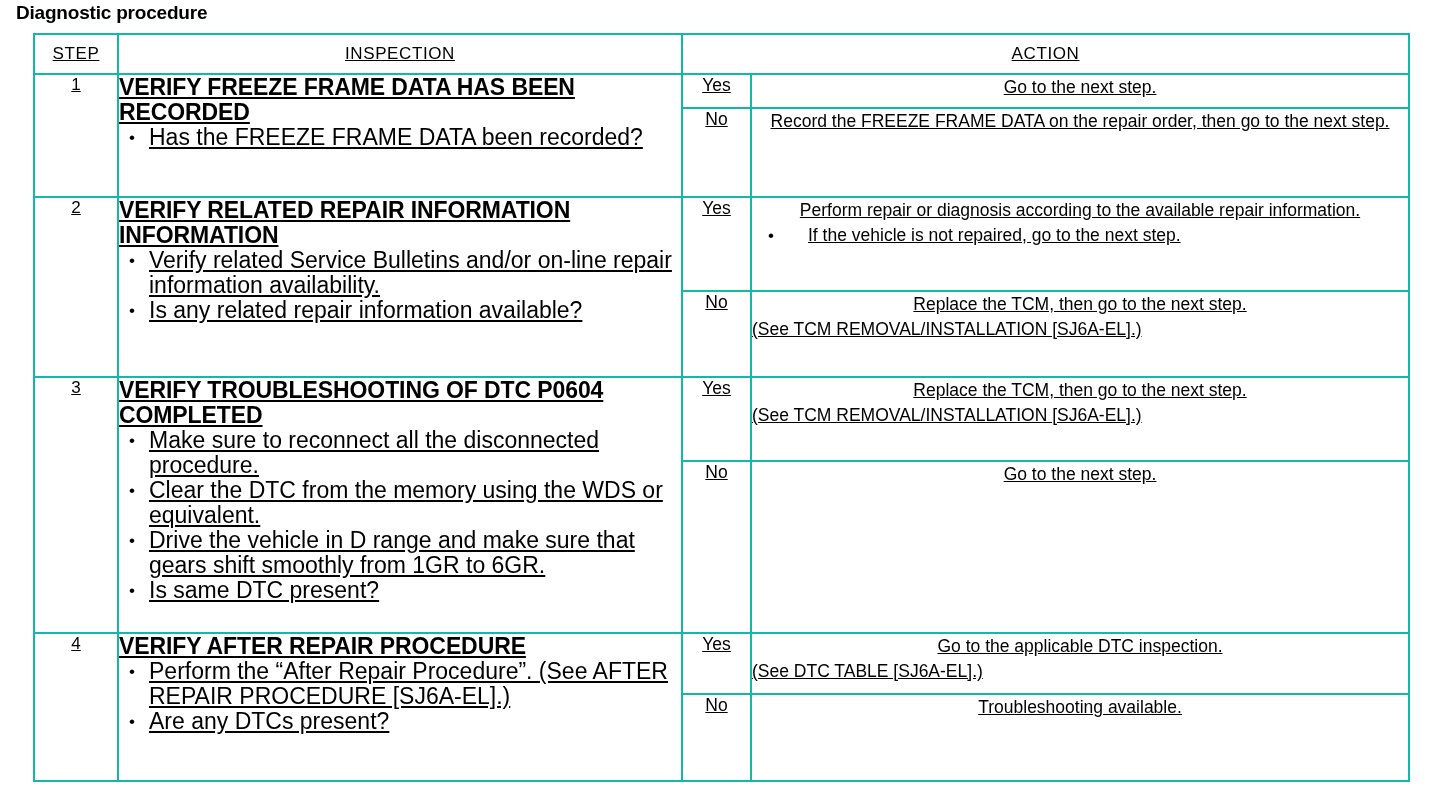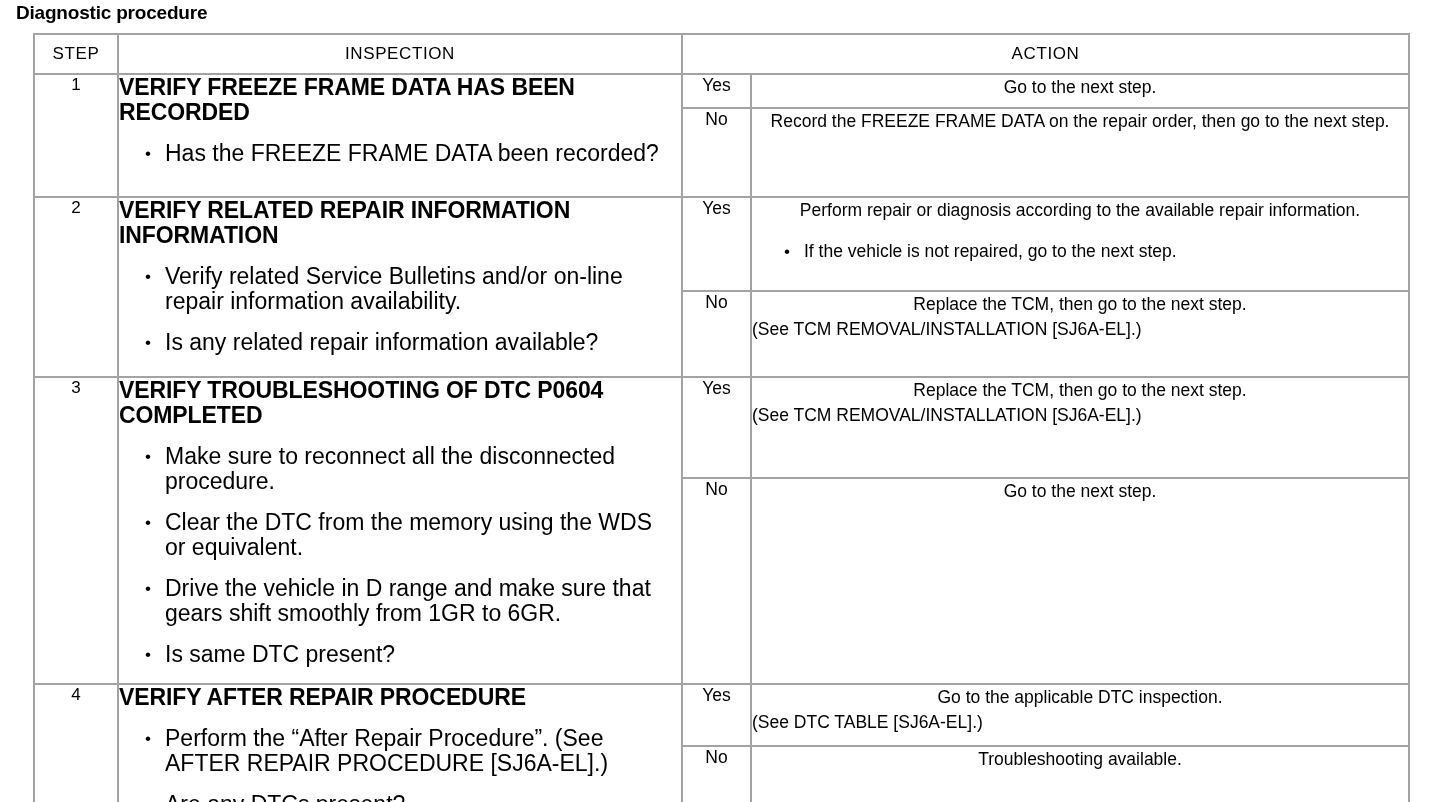--- a/index.html
+++ b/index.html
@@ -28,24 +28,25 @@
 
   .proc-table {
     position: absolute;
     left: 33px;
     top: 33px;
     width: 1375px;
     border-collapse: collapse;
     table-layout: fixed;
   }
   .proc-table td, .proc-table th {
-    border: 2px solid #a3a3a3;
+    border: 2px solid #14b8a6;
     vertical-align: top;
     padding: 0;
     font-weight: normal;
+    text-decoration: underline;
   }
 
   
   col.c-step      { width: 84px; }
   col.c-insp      { width: 564px; }
   col.c-yn        { width: 69px; }
   col.c-action    { width: 658px; }
 
   .hdr-cell {
     text-align: center;
@@ -86,32 +87,32 @@
   }
 
   ul.bullets {
     margin: 0;
     padding: 0;
     list-style: none;
   }
   ul.bullets > li {
     position: relative;
     padding-left: 30px;
-    margin: 16px;
+    margin: 0;
   }
   ul.bullets > li::before {
     content: "\2022";
     position: absolute;
     left: 10px;
     top: 0;
     font-size: 17px;
     line-height: 25px;
   }
   ul.bullets.tight > li {
-    padding-left: 36px;
+    padding-left: 56px;
   }
   ul.bullets.tight > li::before {
     left: 16px;
   }
   .plain-line { display: block; text-align: center; }
   .indent1 { display: block; padding-left: 0; }
 </style>
 </head>
 <body>
 

